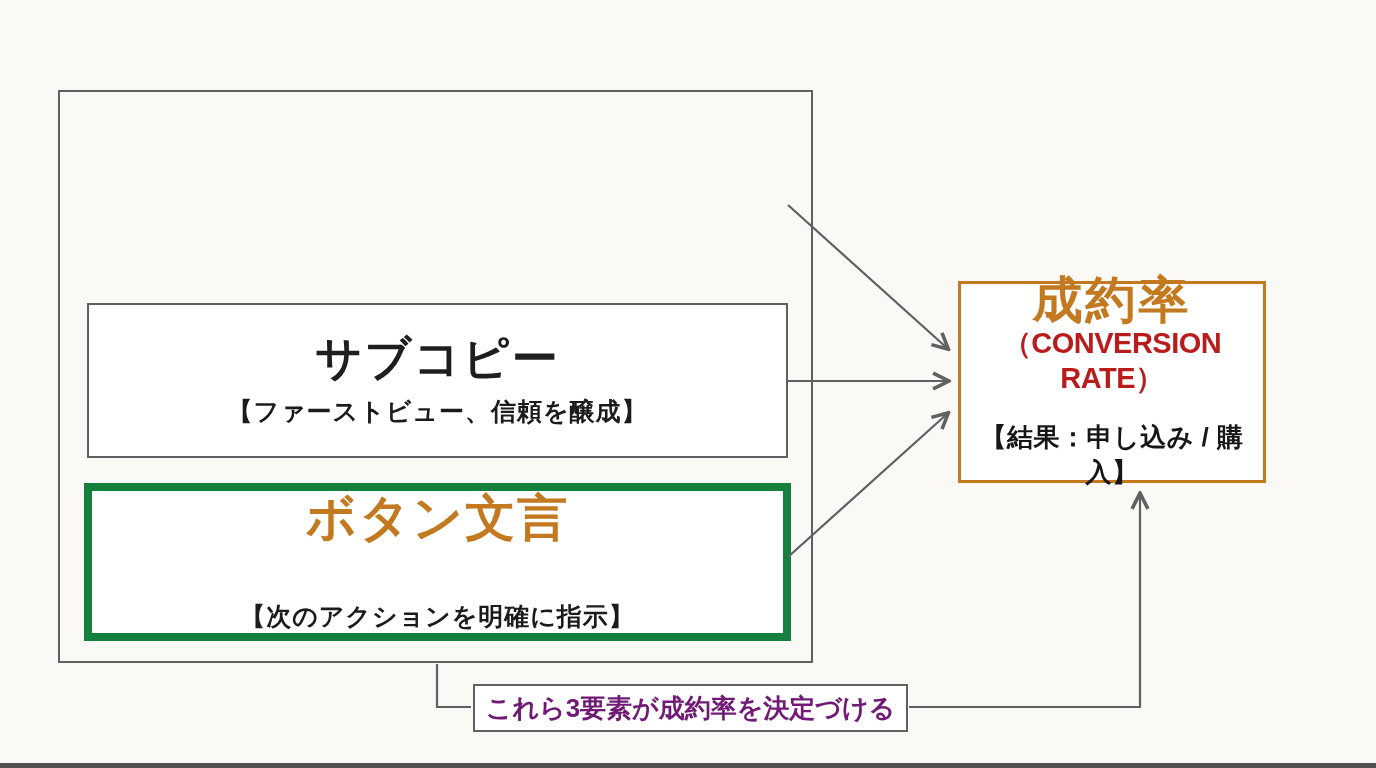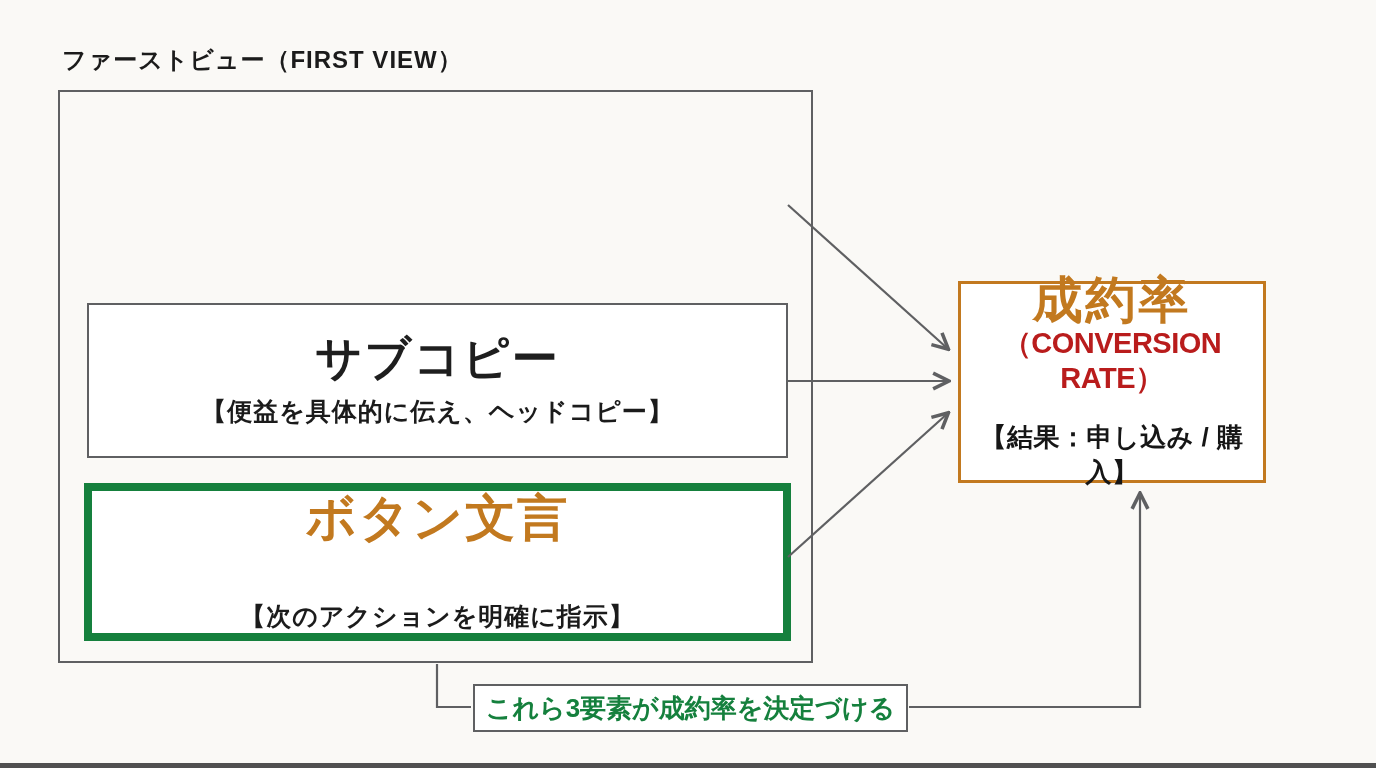--- a/index.html
+++ b/index.html
@@ -51,43 +51,42 @@
   }
   .conversion-note{
     margin-top:24px;font-size:26px;font-weight:600;color:#161616;letter-spacing:0.5px;
   }
   .footer-label-box{
     position:absolute;left:473px;top:684px;width:435px;height:48px;
     border:2px solid #5f6062;background:#ffffff;box-sizing:border-box;
     display:flex;align-items:center;justify-content:center;
   }
   .footer-label-text{
-    font-size:26px;font-weight:600;color:#15803d;white-space:nowrap;
+    font-size:26px;font-weight:600;color:#701a75;white-space:nowrap;
   }
   .connector-layer{
     position:absolute;left:0;top:0;width:1376px;height:768px;pointer-events:none;
   }
   .bottom-strip{
     position:absolute;left:0;bottom:0;width:1376px;height:5px;
     background:#414141;opacity:0.92;
   }
 </style>
 </head>
 <body>
 
 <div class="canvas">
 
-  <div class="diagram-title">ファーストビュー（FIRST VIEW）</div>
 
   <div class="outer-box"></div>
 
 
   <div class="item-box box-sub">
     <div class="item-title">サブコピー</div>
-    <div class="item-subtitle">【便益を具体的に伝え、ヘッドコピー】</div>
+    <div class="item-subtitle">【ファーストビュー、信頼を醸成】</div>
   </div>
 
   <div class="item-box box-btn">
     <div class="item-title accent">ボタン文言</div>
     <div class="item-subtitle">【次のアクションを明確に指示】</div>
   </div>
 
   <div class="conversion-box">
     <div class="conversion-title">成約率</div>
     <div class="conversion-subtitle">（CONVERSION RATE）</div>

